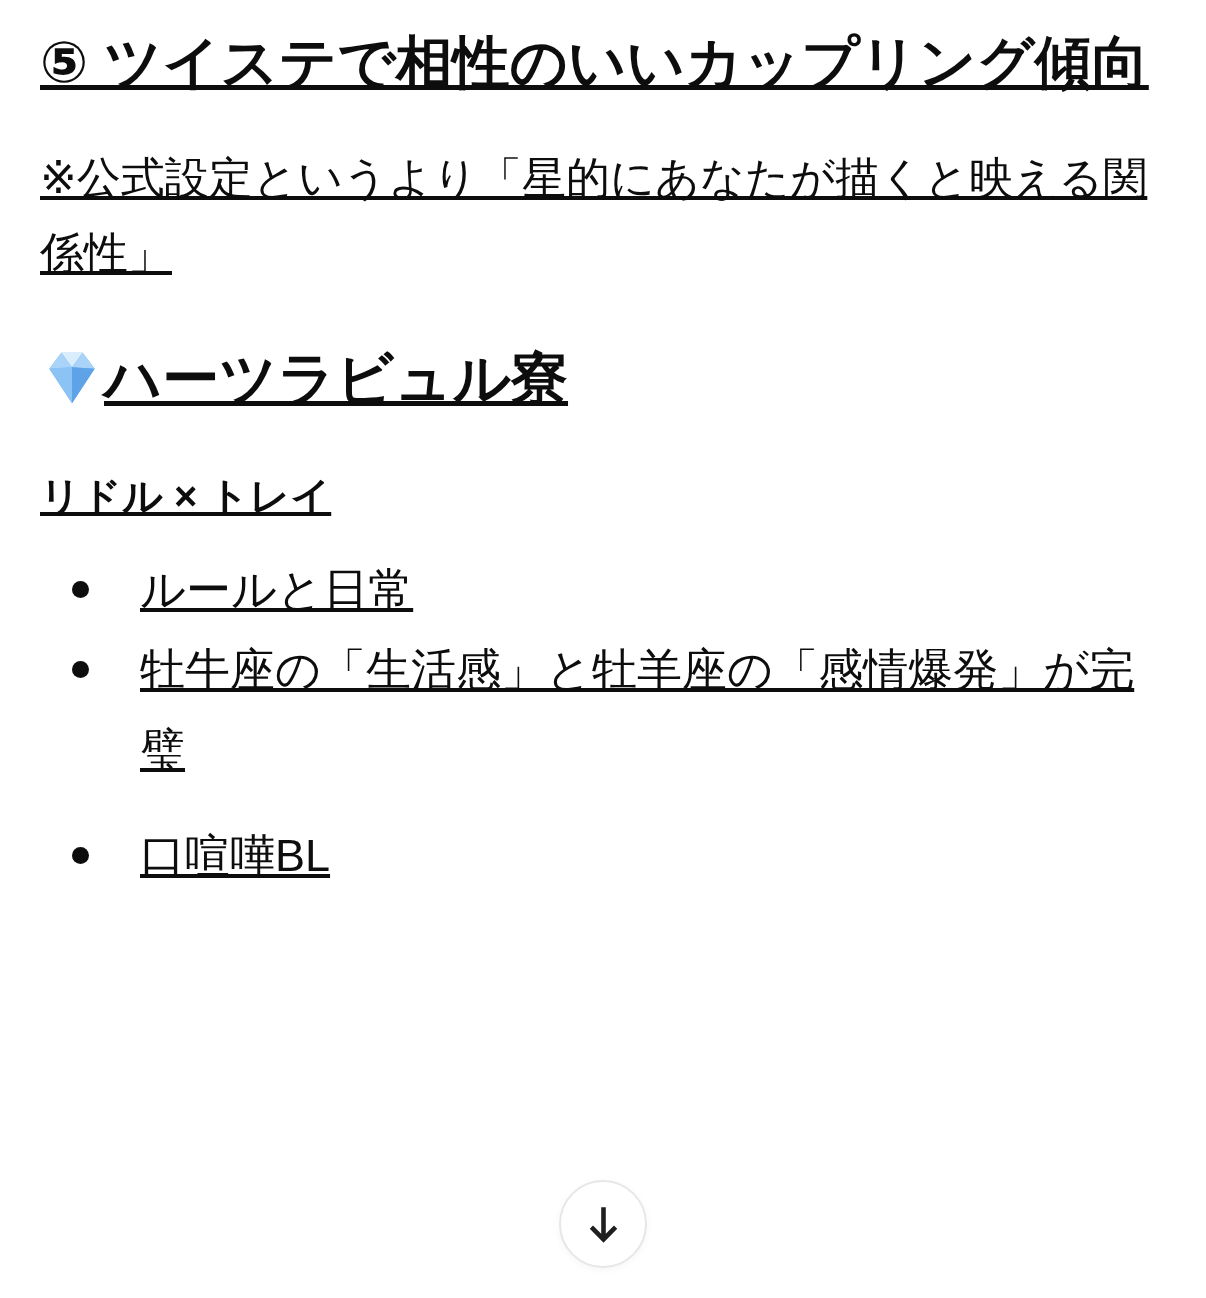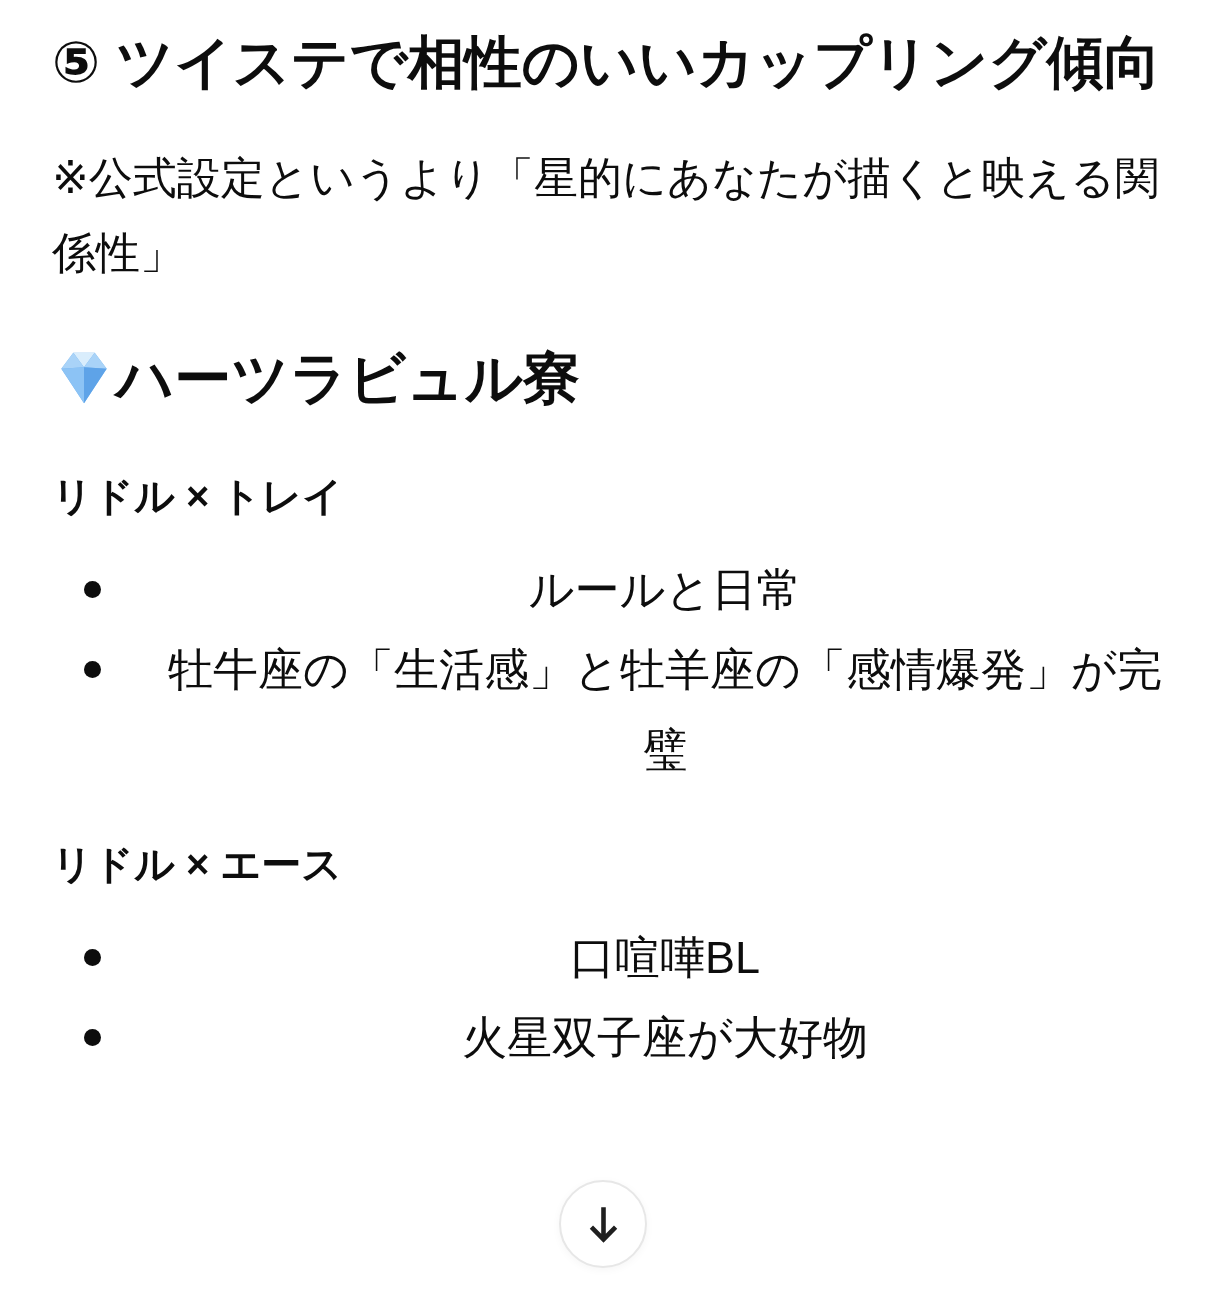--- a/index.html
+++ b/index.html
@@ -5,21 +5,21 @@
   html, body { margin: 0; padding: 0; }
   body {
     width: 1206px;
     height: 1298px;
     position: relative;
     overflow: hidden;
     background: #ffffff;
     color: #0d0d0d;
     font-family: "Liberation Sans", "DejaVu Sans", sans-serif;
   }
-  .content { padding: 0 28px 0 52px; }
+  .content { padding: 0 28px 0 40px; text-decoration: underline; }
 
   .msg-heading {
     font-size: 57px;
     line-height: 72px;
     font-weight: 700;
     margin: 26px 0 0 0;
     white-space: nowrap;
     letter-spacing: 0;
   }
 
@@ -47,21 +47,21 @@
   }
   .points + .pairing { margin-top: 46px; }
 
   ul.points {
     list-style: none;
     margin: 26px 0 0 0;
     padding: 0 0 0 100px;
     font-size: 45px;
     line-height: 80px;
   }
-  ul.points li { position: relative; text-align: center; }
+  ul.points li { position: relative; }
   ul.points li::before {
     content: "";
     position: absolute;
     left: -68px;
     top: 31px;
     width: 17px;
     height: 17px;
     border-radius: 50%;
     background: #0d0d0d;
   }
@@ -106,25 +106,23 @@
     <span>ハーツラビュル寮</span>
   </h2>
 
   <h3 class="pairing">リドル × トレイ</h3>
 
   <ul class="points">
     <li>ルールと日常</li>
     <li>牡牛座の「生活感」と牡羊座の「感情爆発」が完璧</li>
   </ul>
 
-  <h3 class="pairing">リドル × エース</h3>
 
   <ul class="points">
     <li>口喧嘩BL</li>
-    <li>火星双子座が大好物</li>
   </ul>
 
 </main>
 
 <button class="scroll-btn" type="button">
   <svg width="37" height="44" viewBox="0 0 20 24" aria-hidden="true">
     <path d="M10 2.8 L10 20.2 M3.4 13.7 L10 20.4 L16.6 13.7" fill="none" stroke="#1f1f1f" stroke-width="2.5" stroke-linecap="butt" stroke-linejoin="miter"></path>
   </svg>
 </button>
 

